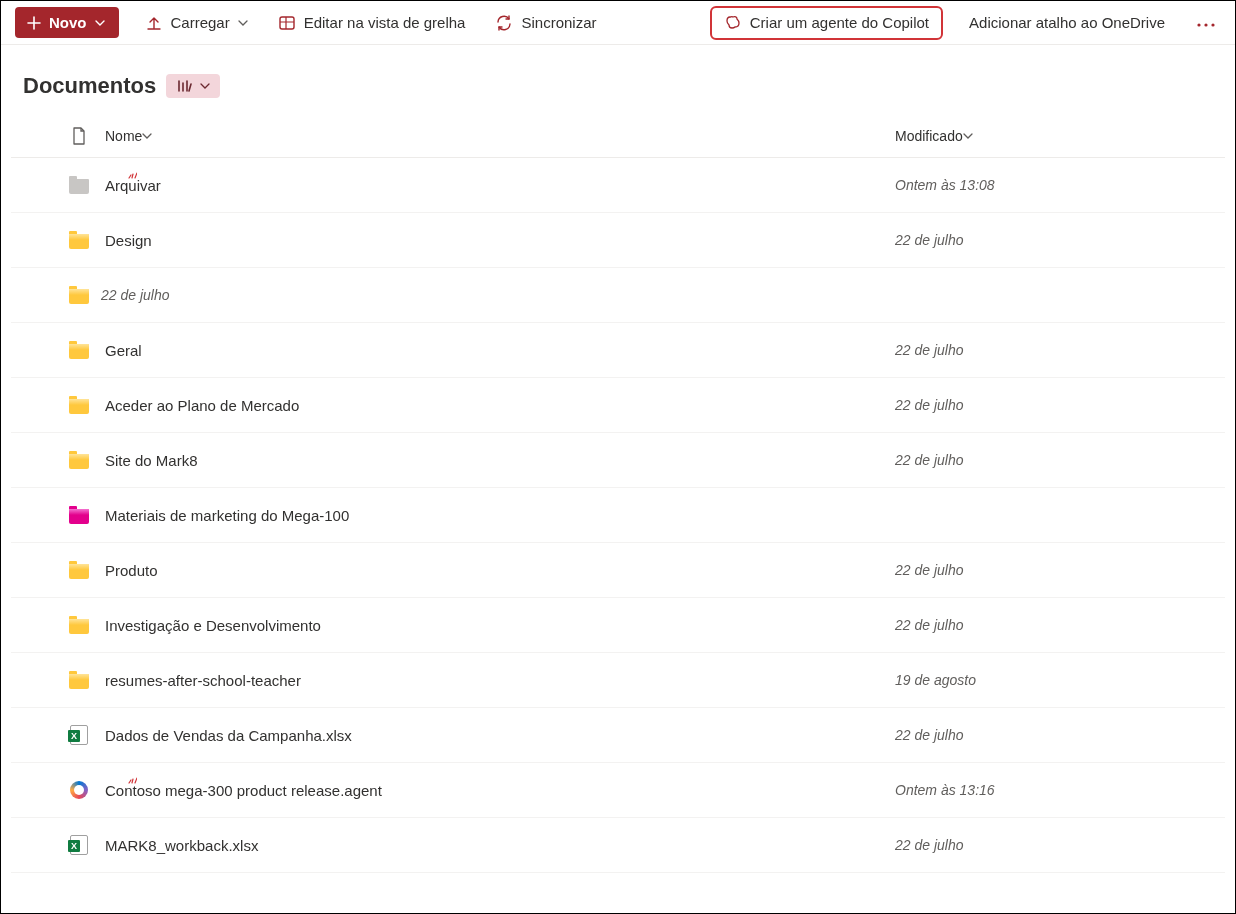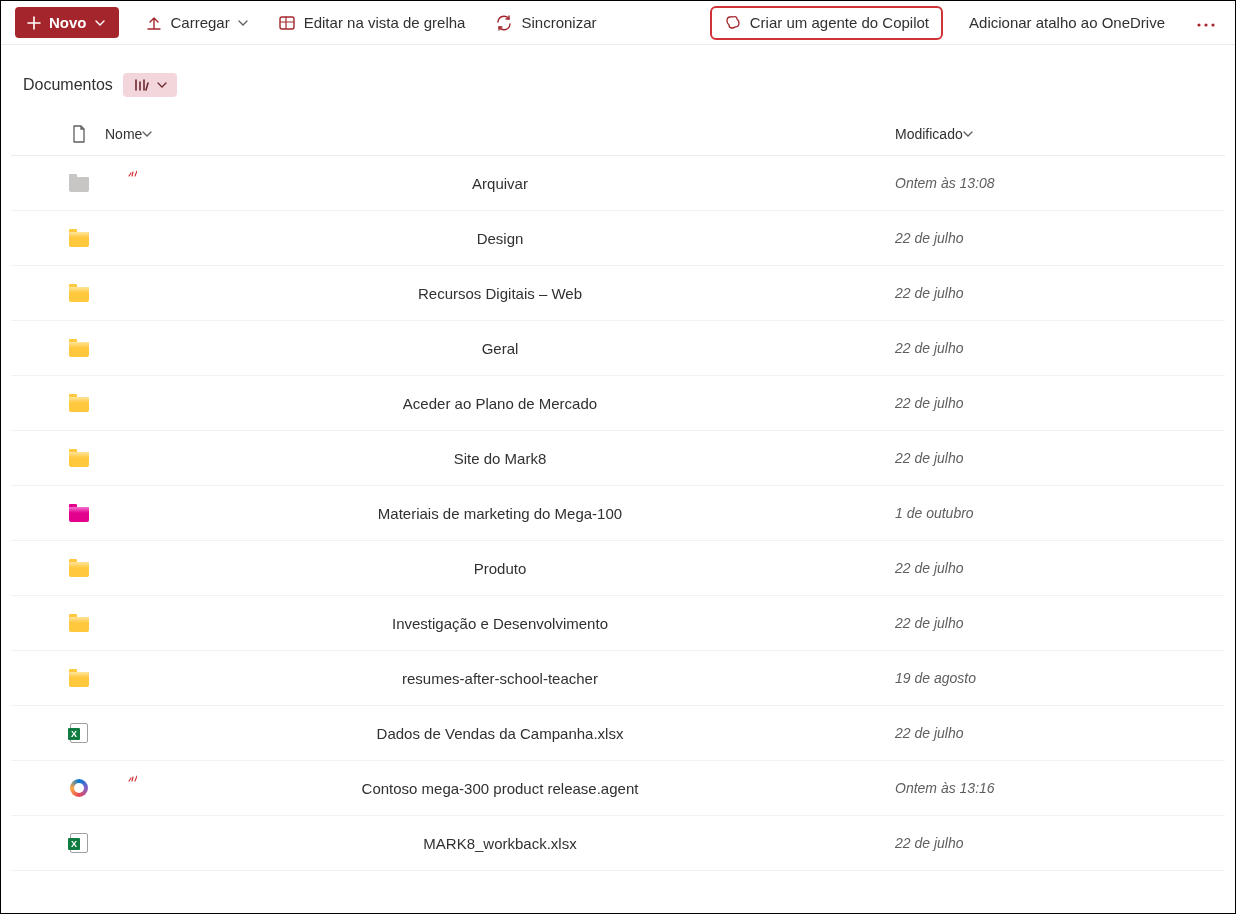--- a/index.html
+++ b/index.html
@@ -55,21 +55,21 @@
     background:none;border:none;cursor:pointer;padding:6px;
   }
   .content { padding: 28px 10px 0 10px; }
   .heading {
     display: flex;
     align-items: center;
     gap: 10px;
     padding-left: 12px;
     margin-bottom: 18px;
   }
-  .heading h1 { font-size: 16px; font-weight: 400; }
+  .heading h1 { font-size: 22px; font-weight: 700; }
   .view-pill {
     background: #f3d6db;
     border-radius: 4px;
     padding: 4px 10px;
     display:flex;align-items:center;gap:8px;
     cursor:pointer;
   }
   .list-header {
     display: flex;
     align-items: center;
@@ -136,21 +136,21 @@
     width:18px;height:18px;border-radius:50%;
     background:conic-gradient(#0078d4,#8661c5,#e74856,#ffaa44,#0078d4);
     position:relative;
   }
   .copilot-file-icon::after{
     content:"";position:absolute;inset:4px;background:#fff;border-radius:50%;
   }
   .new-badge{
     position:absolute;top:-7px;left:26px;color:#d13438;font-size:10px;display:flex;
   }
-  .name-wrap{position:relative;flex:1;padding-left:4px;font-size:15px;text-align:center;}
+  .name-wrap{position:relative;flex:1;padding-left:4px;font-size:15px;}
   .mod-text{color:#605e5c;font-size:14px;font-style:italic;}
   .chev-down{display:inline-block;}
 </style>
 </head>
 <body>
 
 <div class="toolbar">
   <button class="btn-new">
     <svg width="14" height="14" viewBox="0 0 14 14">
         <path d="M7 1v12M1 7h12" stroke="#fff" stroke-width="1.6" stroke-linecap="round"></path>
@@ -268,21 +268,20 @@
         <div class="name-wrap"><span>Design</span></div>
         <div class="col-modified">
           <span class="mod-text">22 de julho</span>
         </div>
       </div>
       <div class="row">
         <div class="col-checkbox"></div>
         <div class="col-icon">
           <div class="folder-yellow"></div>
         </div>
-        <div class="name-wrap"><span>Recursos Digitais – Web</span></div>
         <div class="col-modified">
           <span class="mod-text">22 de julho</span>
         </div>
       </div>
       <div class="row">
         <div class="col-checkbox"></div>
         <div class="col-icon">
           <div class="folder-yellow"></div>
         </div>
         <div class="name-wrap"><span>Geral</span></div>
@@ -309,23 +308,20 @@
         <div class="col-modified">
           <span class="mod-text">22 de julho</span>
         </div>
       </div>
       <div class="row">
         <div class="col-checkbox"></div>
         <div class="col-icon">
           <div class="folder-pink"></div>
         </div>
         <div class="name-wrap"><span>Materiais de marketing do Mega-100</span></div>
-        <div class="col-modified">
-          <span class="mod-text">1 de outubro</span>
-        </div>
       </div>
       <div class="row">
         <div class="col-checkbox"></div>
         <div class="col-icon">
           <div class="folder-yellow"></div>
         </div>
         <div class="name-wrap"><span>Produto</span></div>
         <div class="col-modified">
           <span class="mod-text">22 de julho</span>
         </div>

